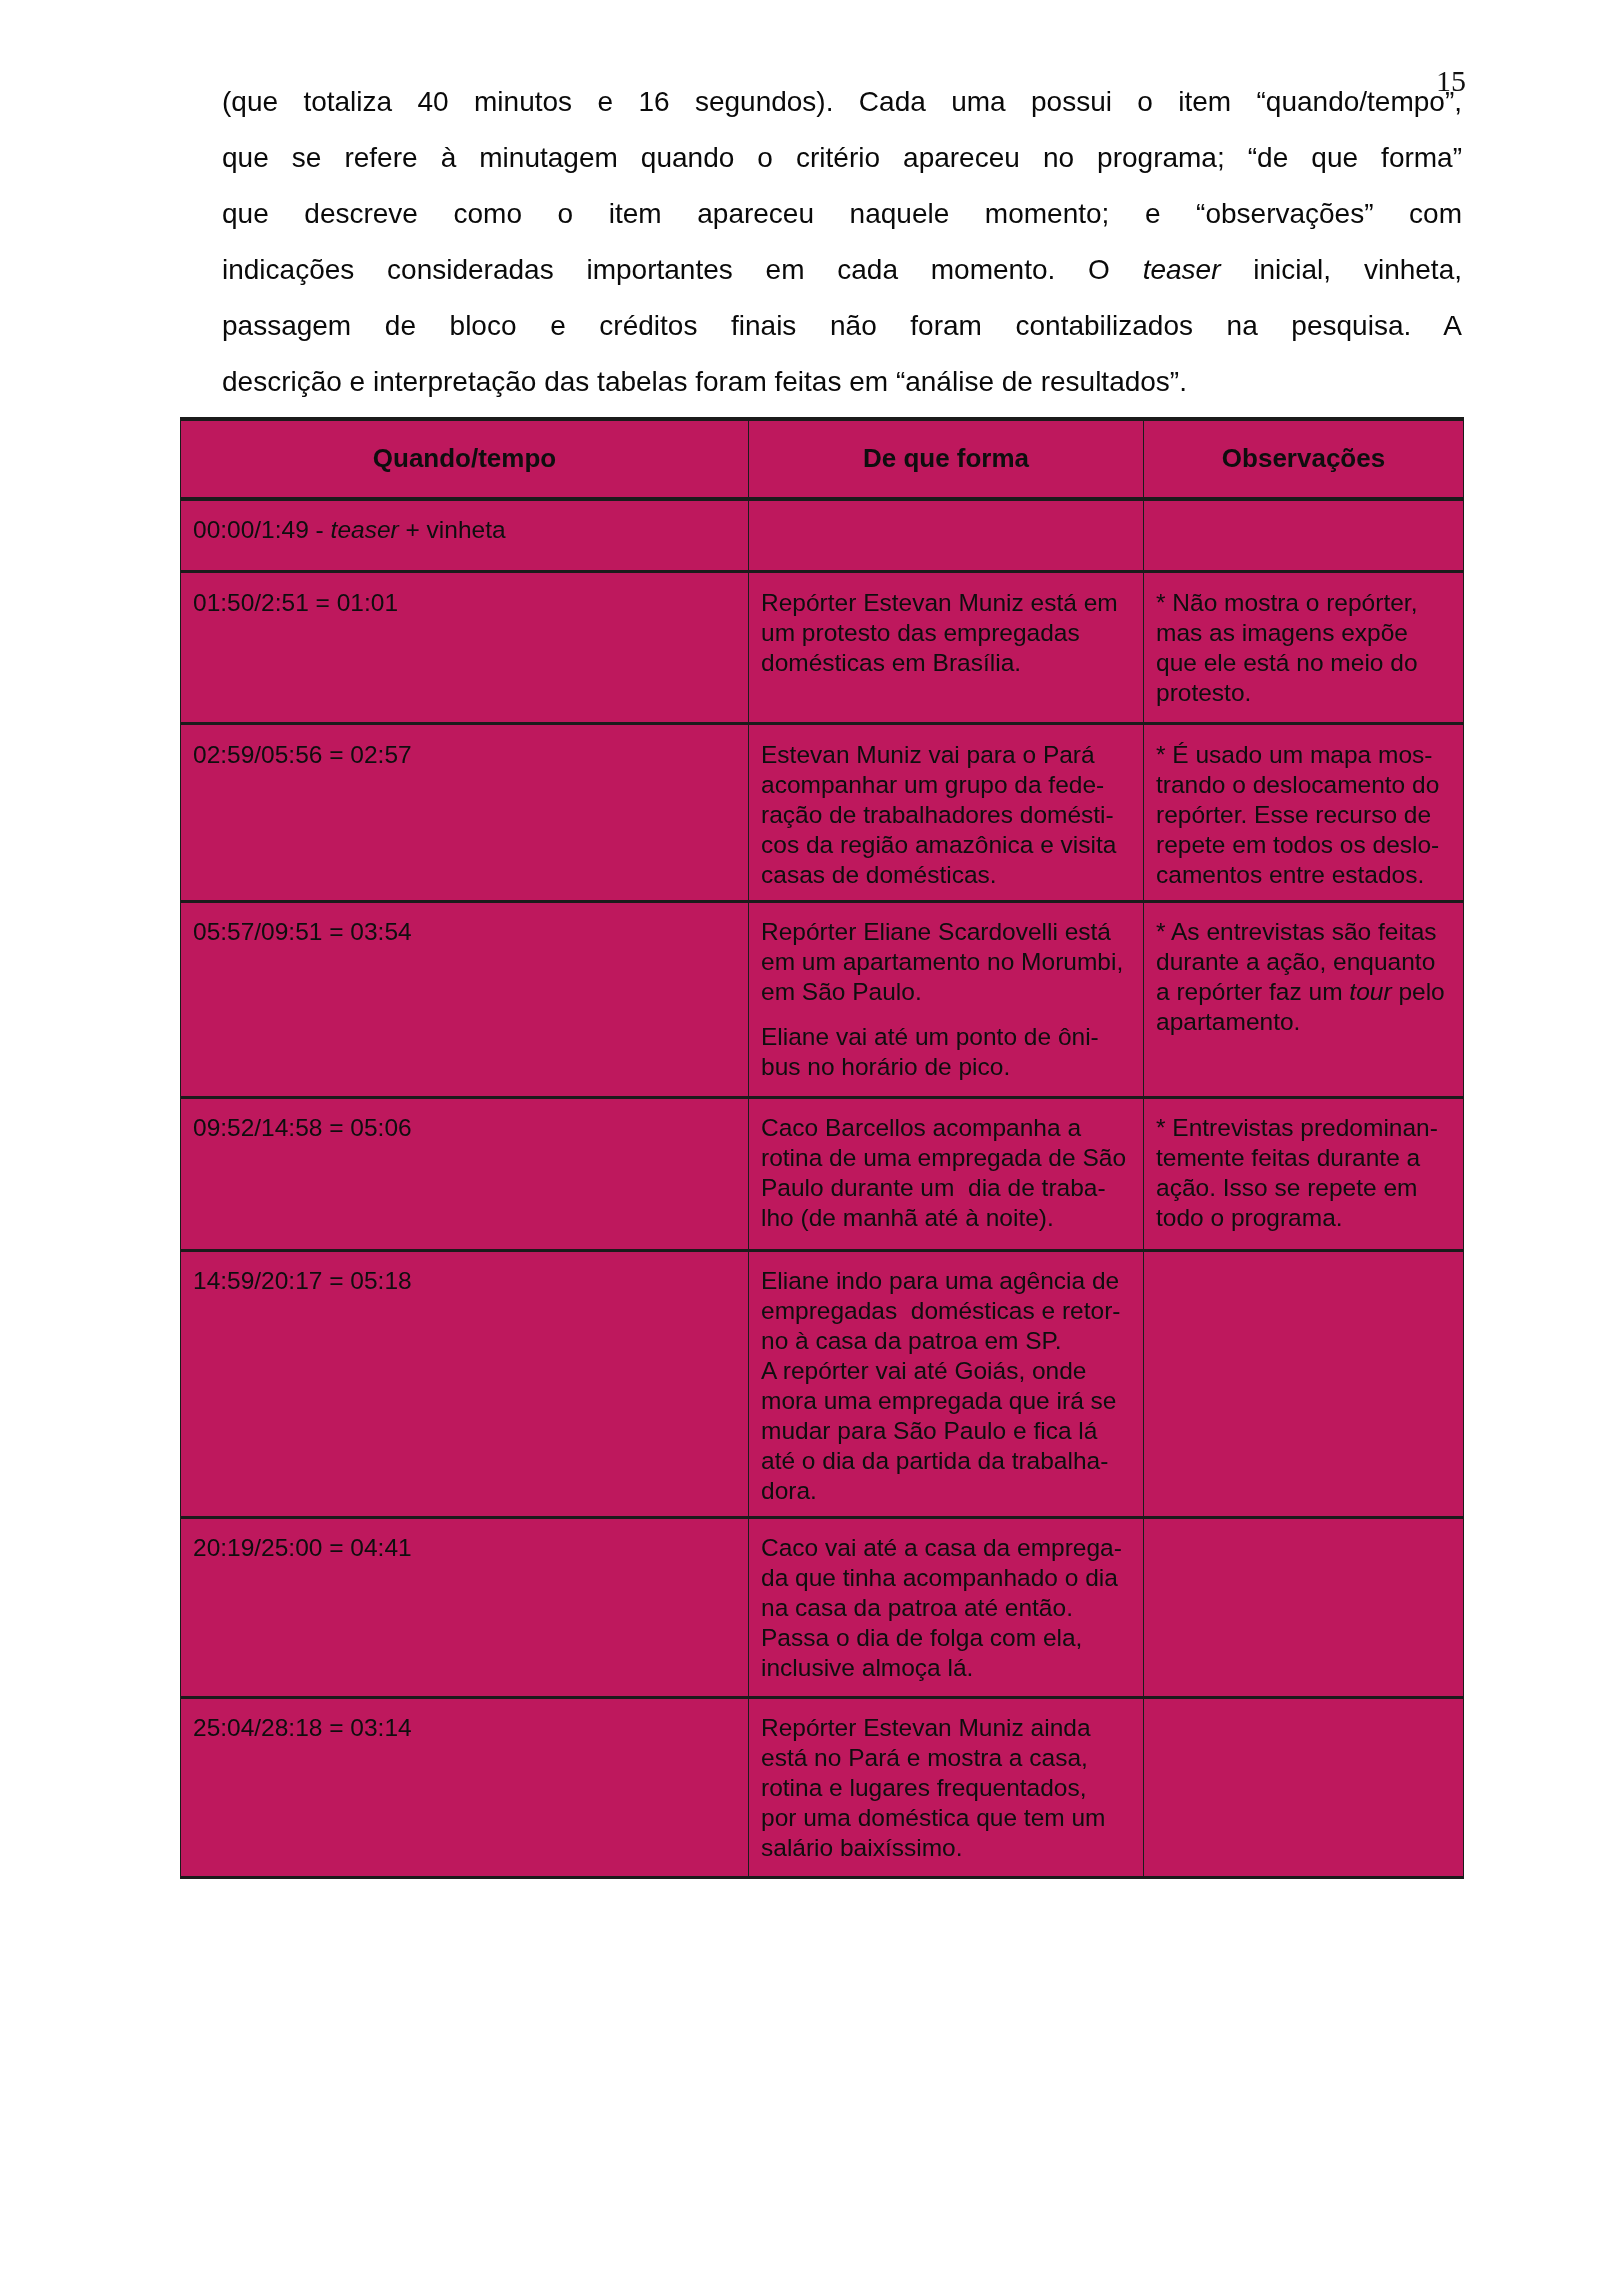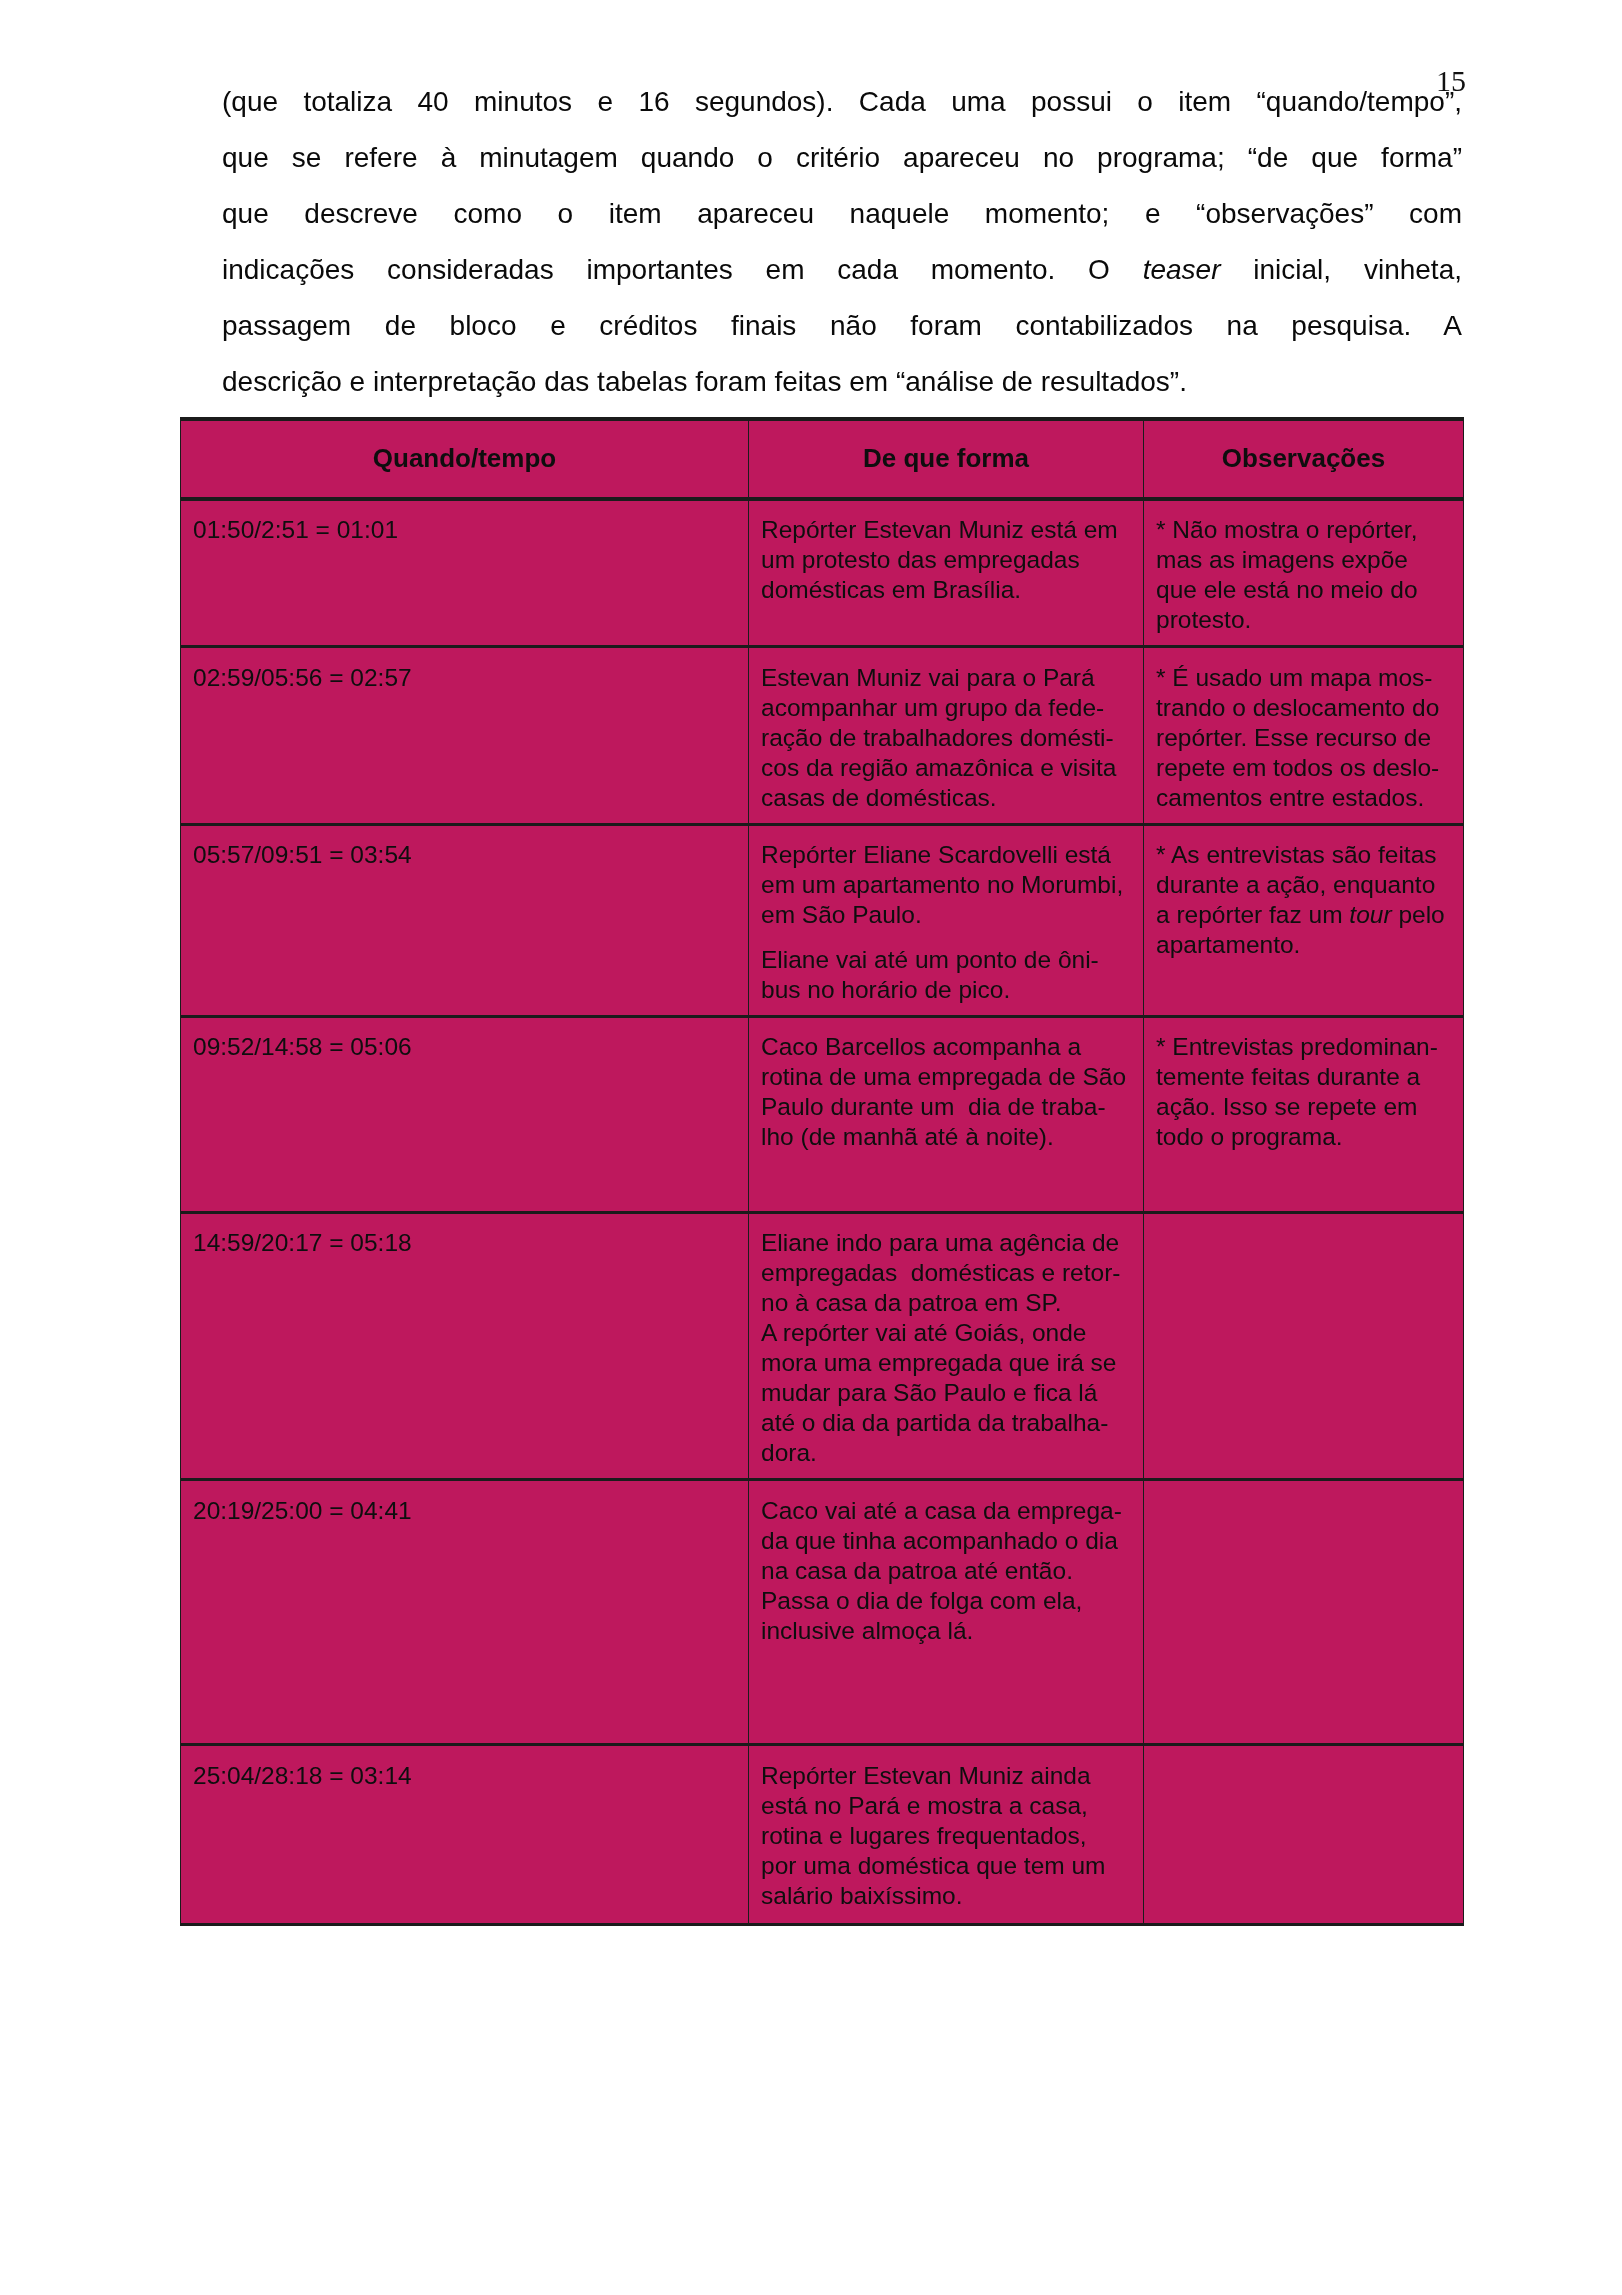--- a/index.html
+++ b/index.html
@@ -121,20 +121,27 @@
     <thead>
       <tr>
         <th>Quando/tempo</th>
         <th>De que forma</th>
         <th>Observações</th>
       </tr>
     </thead>
     <tbody id="table-body">
         <tr>
           <td>
+            <div class="cline"><span>00:00/1:49 - </span><span class="it">teaser</span><span> + vinheta</span></div>
+          </td>
+          <td></td>
+          <td></td>
+        </tr>
+        <tr>
+          <td>
             <div class="cline">01:50/2:51 = 01:01</div>
           </td>
           <td>
             <div class="block">
               <div class="cline">Repórter Estevan Muniz está em</div>
               <div class="cline">um protesto das empregadas</div>
               <div class="cline">domésticas em Brasília.</div>
             </div>
           </td>
           <td>

